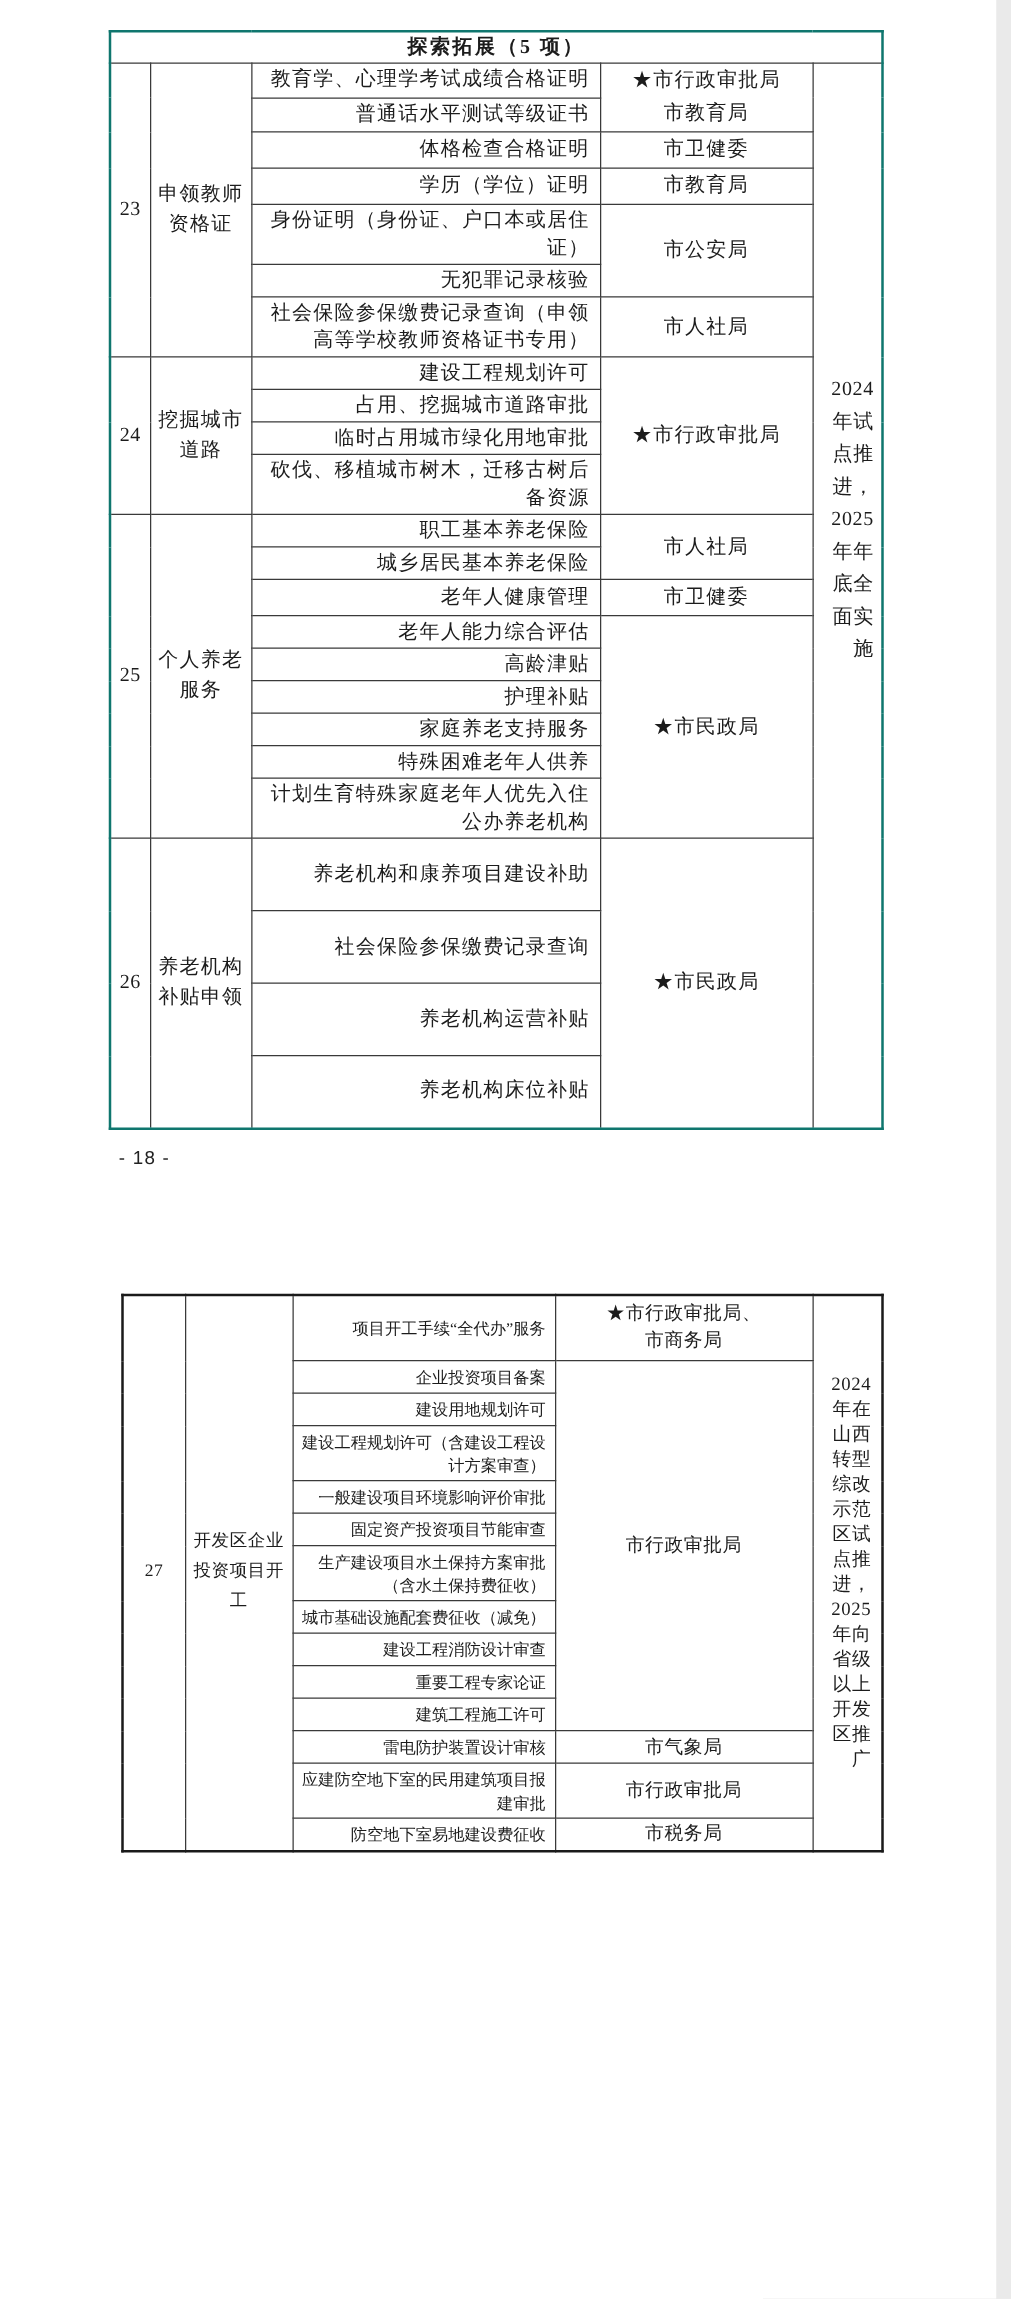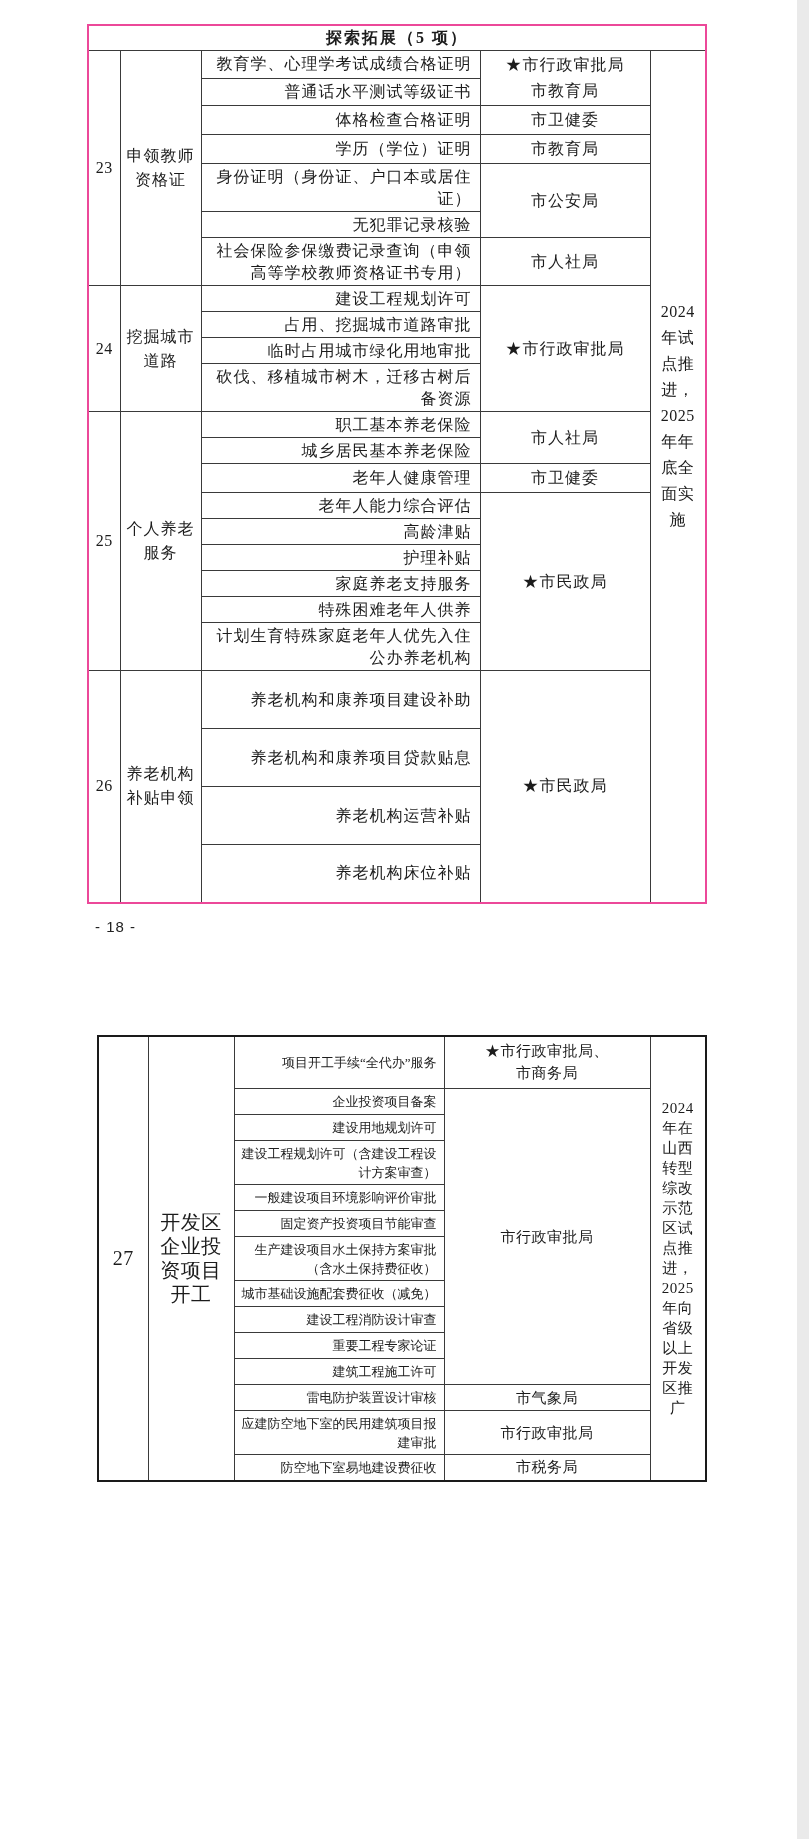--- a/index.html
+++ b/index.html
@@ -15,51 +15,51 @@
   table{border-collapse:collapse;table-layout:fixed;}
   td{
     border:1px solid #3a3a3a;
     vertical-align:middle;
     font-size:16px;
     line-height:22px;
     padding:1px 4px;
     overflow:hidden;
   }
   
-  .t1{margin:24px 0 0 87px;width:618px;border:2px solid #ec4899;}
+  .t1{margin:24px 0 0 87px;width:618px;border:2px solid #0f766e;}
   .t1 tr{height:26px;}
   .t1 tr.h-hdr{height:25px;}
   .t1 tr.h-d{height:48px;}
   .t1 tr.h-t{height:58px;}
   .hdr{
     text-align:center;font-weight:700;font-size:16px;letter-spacing:2px;
   }
   .no{text-align:center;letter-spacing:0.5px;}
   .cat{text-align:center;letter-spacing:1px;line-height:24px;padding:1px 4px;}
   .item{text-align:right;padding:1px 8px;letter-spacing:1px;line-height:22px;}
   .bureau{text-align:center;white-space:pre-line;letter-spacing:1px;line-height:26px;padding:1px 2px;}
   .note{
-    text-align:center;padding:0 6px;letter-spacing:0.5px;
+    text-align:right;padding:0 6px;letter-spacing:0.5px;
     line-height:26px;word-break:break-word;
   }
   .t1 .note{padding-bottom:120px;}
   
   .pagenum{
     margin:14px 0 0 95px;
     font-size:15px;letter-spacing:1px;color:#222;
     font-family:Liberation Sans, sans-serif;
   }
   
   .t2{margin:100px 0 0 97px;width:608px;border:2px solid #1a1a1a;}
   .t2 tr{height:26px;}
   .t2 tr.h-r0{height:53px;}
   .t2 tr.h-d2{height:44px;}
   .t2 .item{font-size:13px;letter-spacing:0px;line-height:19px;padding:1px 7px;margin-top:36px;}
   .t2 .bureau{font-size:15px;letter-spacing:0.5px;line-height:22px;}
-  .t2 .no,.t2 .cat{font-size:20px;letter-spacing:0.5px;line-height:24px;}
+  .t2 .no,.t2 .cat{font-size:14px;letter-spacing:0.5px;line-height:24px;}
   .t2 .note{font-size:15px;line-height:20px;padding:0 8px;margin-left:24px;}
 </style>
 </head>
 <body>
 
 <div class="page">
 
   <table class="t1">
     <colgroup>
       <col style="width:32px">
@@ -152,21 +152,21 @@
           <td class="item">计划生育特殊家庭老年人优先入住公办养老机构</td>
         </tr>
 
     <tr class="h-t">
       <td class="no" rowspan="4">26</td>
       <td class="cat" rowspan="4">养老机构补贴申领</td>
       <td class="item">养老机构和康养项目建设补助</td>
       <td class="bureau" rowspan="4">★市民政局</td>
     </tr>
     <tr class="h-t">
-          <td class="item">养老机构和康养项目贷款贴息</td>
+          <td class="item">社会保险参保缴费记录查询</td>
         </tr>
     <tr class="h-t">
           <td class="item">养老机构运营补贴</td>
         </tr>
     <tr class="h-t">
           <td class="item">养老机构床位补贴</td>
         </tr>
   </tbody>
     </table>
 

